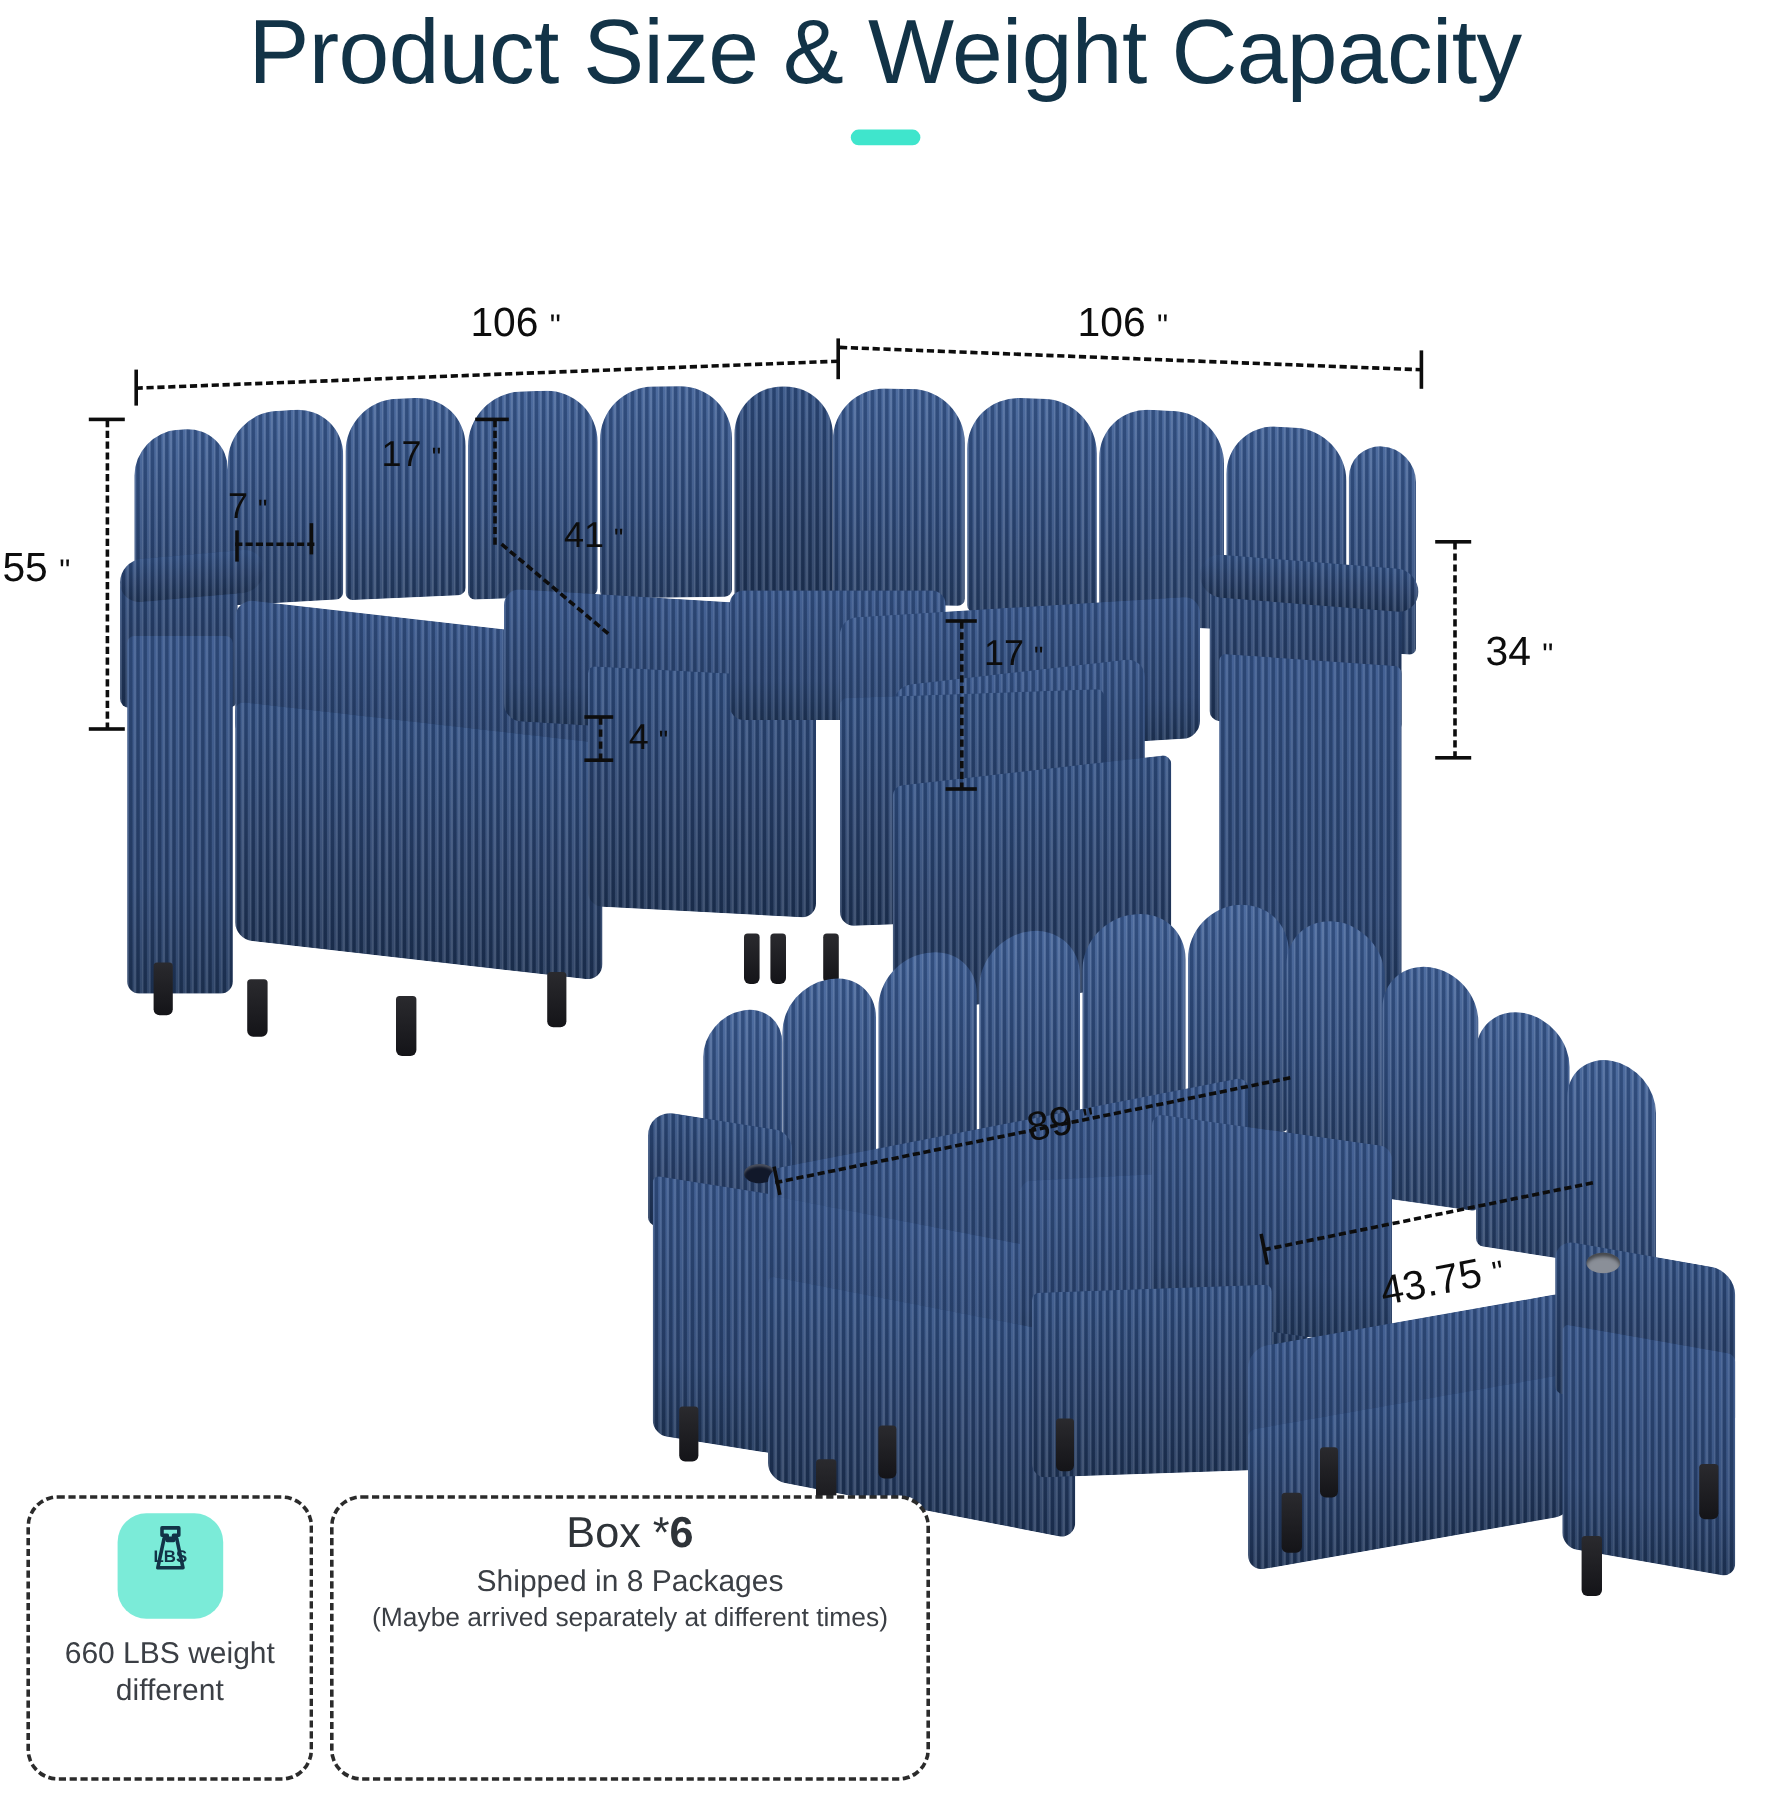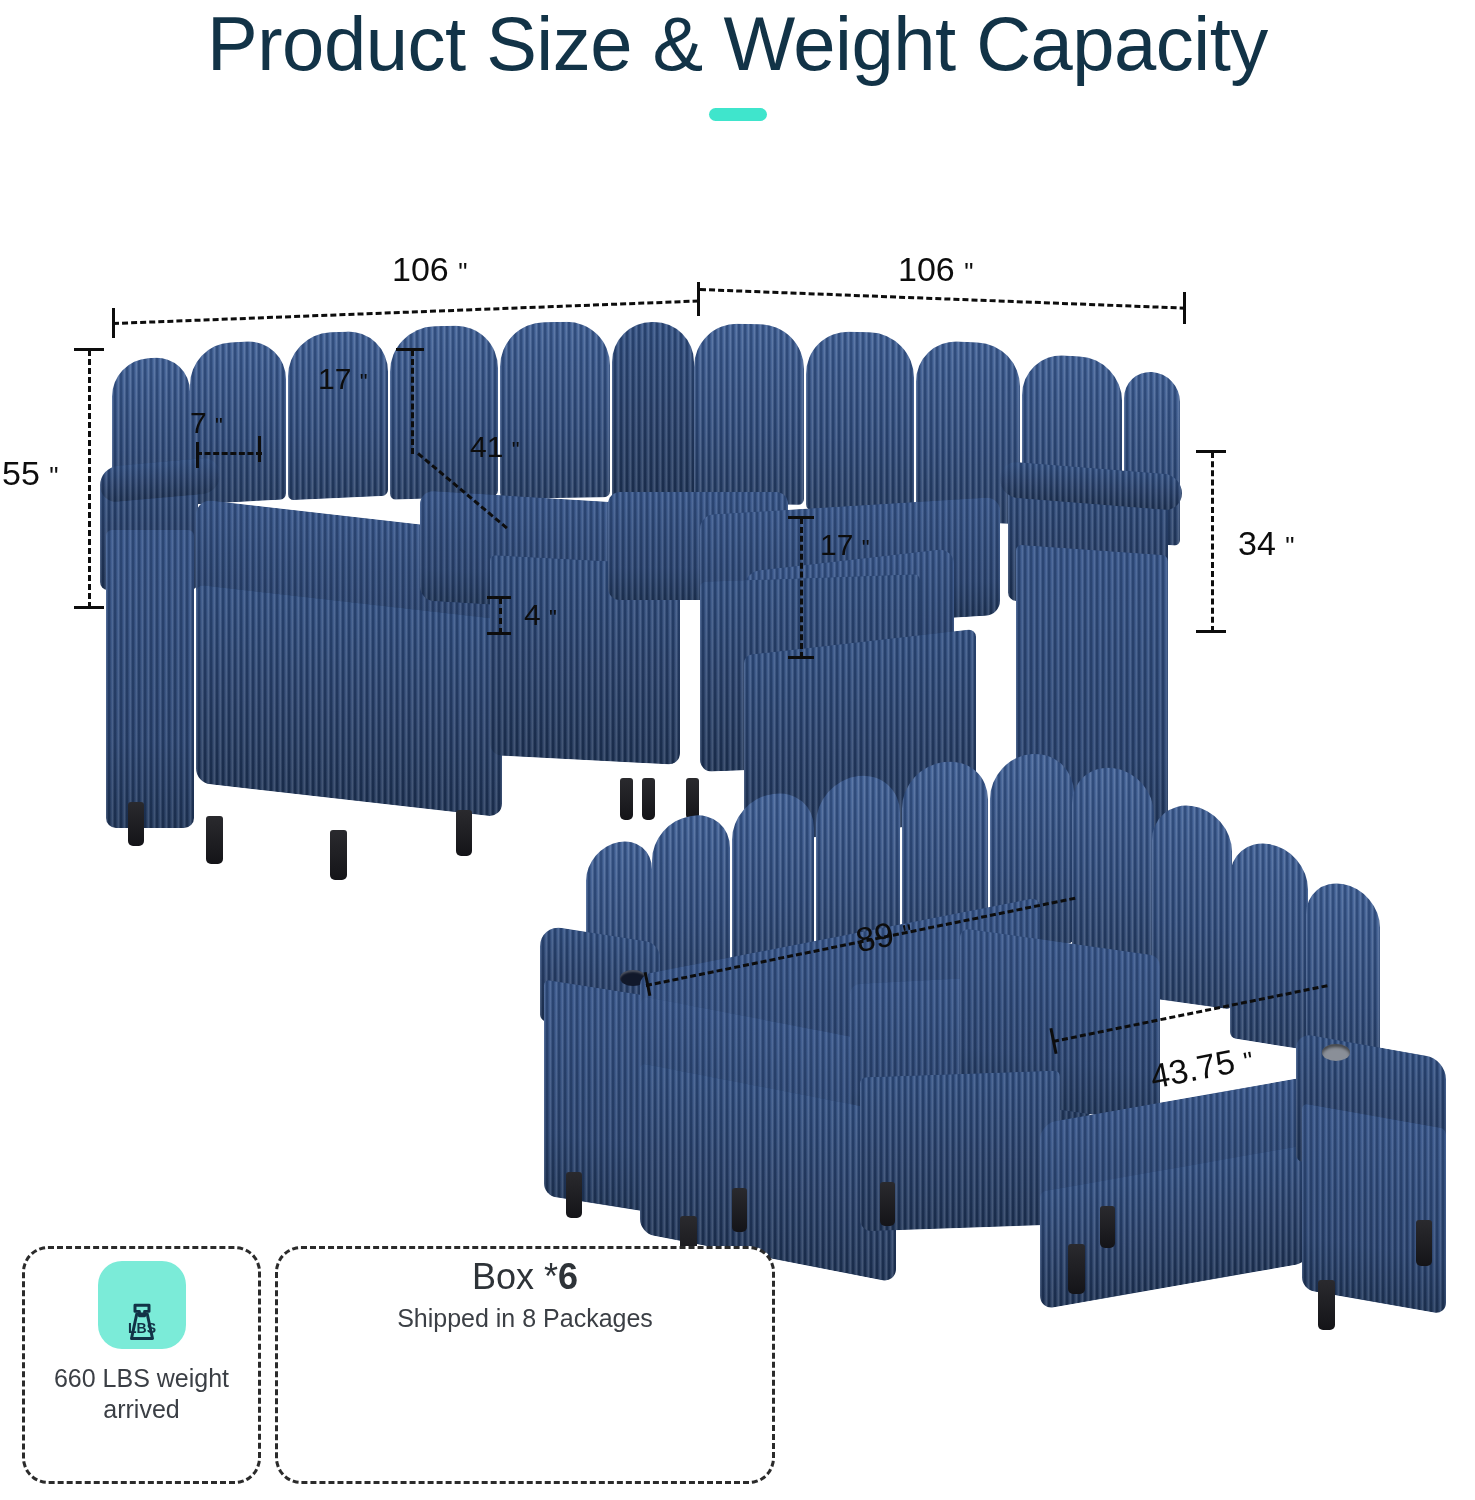--- a/index.html
+++ b/index.html
@@ -149,21 +149,21 @@
   }
   #card-weight { width: 239px; padding-top: 12px; }
   #card-packages { width: 500px; padding-top: 10px; }
 
   #weight-icon-badge {
     width: 88px;
     height: 88px;
     border-radius: 24px;
     background: #7BEBD8;
     display: flex;
-    align-items: flex-end;
+    align-items: flex-start;
     justify-content: center;
     margin-bottom: 14px;
   }
   .card-text {
     text-align: center;
     color: #3b3f45;
     font-size: 25px;
     line-height: 31px;
     font-weight: 400;
   }
@@ -366,24 +366,25 @@
 
   <div class="info-card" id="card-weight">
     <div id="weight-icon-badge">
       <svg width="56" height="56" viewBox="0 0 64 64" aria-hidden="true">
         <path d="M24 14 h16 v7 h-5 v5 h-6 v-5 h-5 z" fill="none" stroke="#123347" stroke-width="3.4" stroke-linejoin="round"></path>
         <path d="M26 24 L20 52 h24 L38 24 z" fill="none" stroke="#123347" stroke-width="3.4" stroke-linejoin="round"></path>
         <text x="32" y="46" text-anchor="middle" font-family="Liberation Sans, sans-serif" font-size="16" font-weight="700" fill="#123347">LBS</text>
       </svg>
     </div>
     <div class="card-text">660 LBS weight</div>
-    <div class="card-text">arrived</div>
+    <div class="card-text">different</div>
   </div>
 
   <div class="info-card" id="card-packages">
     <div id="package-row">
       <div id="box-count-label">
         <span>Box *</span><b>6</b>
       </div>
     </div>
     <div class="card-text">Shipped in 8 Packages</div>
+    <div class="card-text small">(Maybe arrived separately at different times)</div>
   </div>
 </div>
 
 </body></html>

